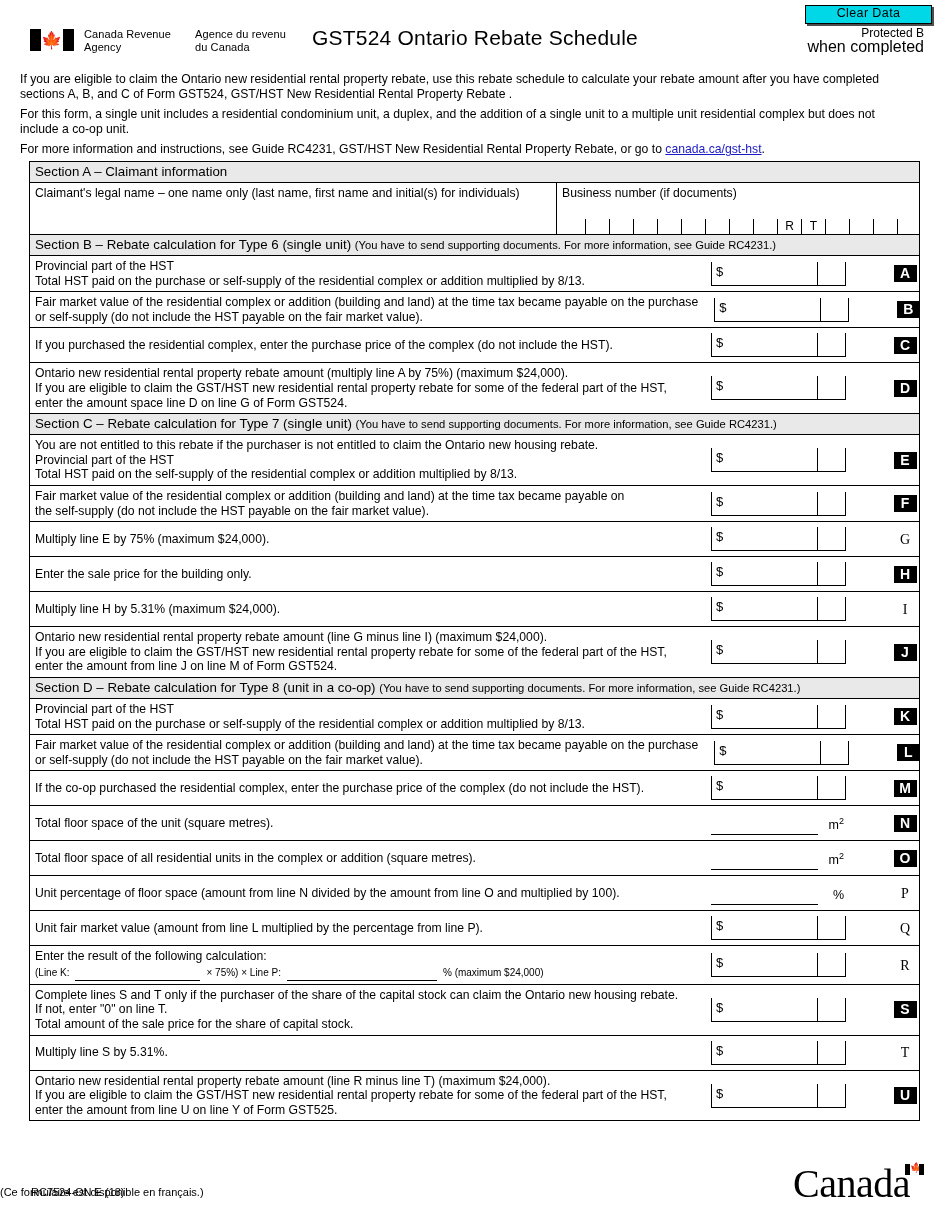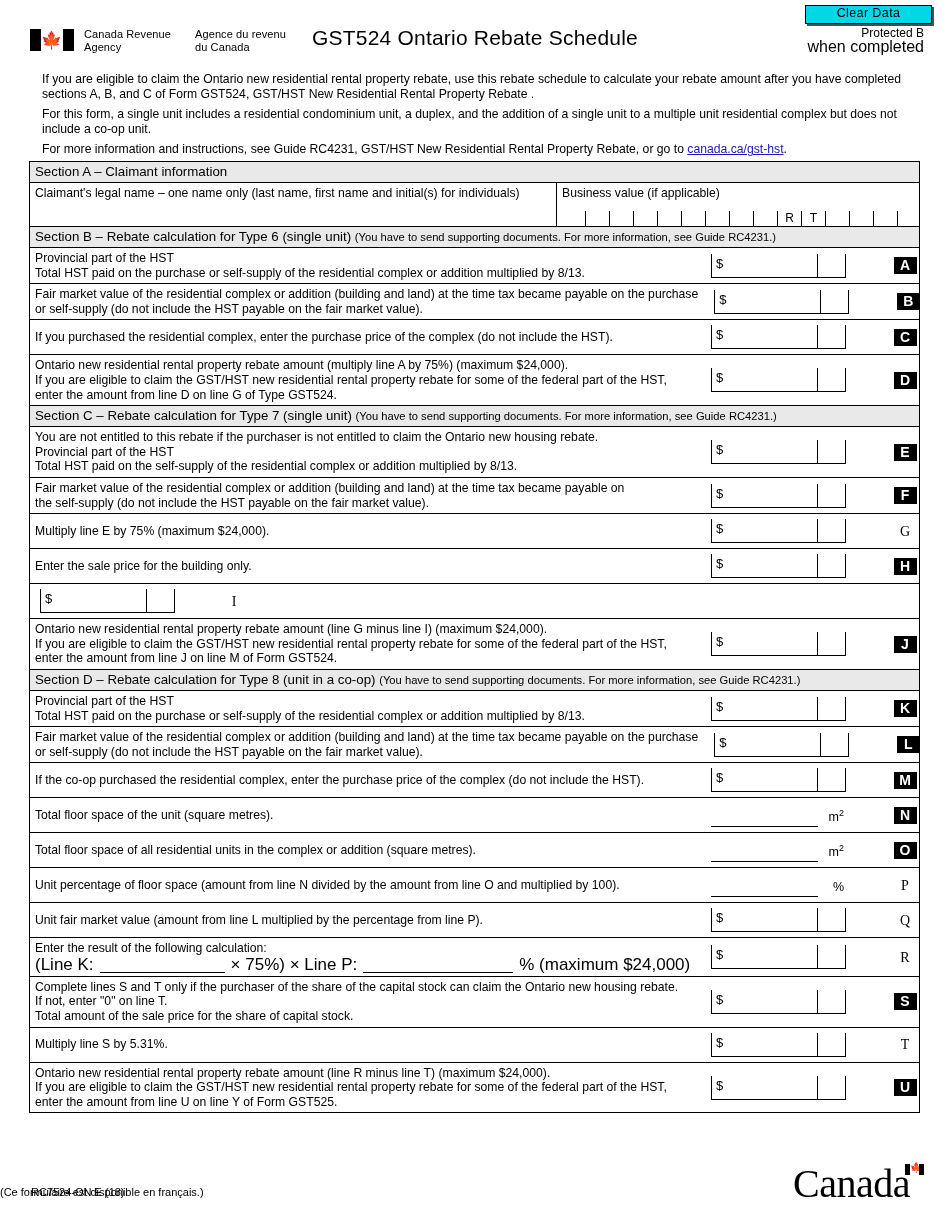--- a/index.html
+++ b/index.html
@@ -39,21 +39,21 @@
     position:absolute;left:0;top:0;width:950px;text-align:center;
     font-size:21px;letter-spacing:.2px;color:#000;
   }
   .protected{
     position:absolute;right:26px;top:0;text-align:right;line-height:14px;
   }
   .protected .p1{font-size:12px;}
   .protected .p2{font-size:16px;}
 
   
-  .intro{position:absolute;top:72px;left:42px;width:893px;font-size:12.2px;line-height:14.6px;}
+  .intro{position:absolute;top:72px;left:20px;width:893px;font-size:12.2px;line-height:14.6px;}
   .intro p{margin:0 0 6px 0;}
   .intro a{color:#1a19c4;text-decoration:underline;}
 
   
   .form{position:absolute;left:29px;top:161px;width:891px;border:1.4px solid #000;box-sizing:border-box;}
   .sec-head{
     background:#e9e9e9;border-bottom:1.4px solid #000;
     padding:2px 4px 2px 5px;font-size:13.3px;line-height:16px;white-space:nowrap;
   }
   .sec-head .sm{font-size:11.2px;margin-top:38px;}
@@ -91,31 +91,31 @@
     flex:0 0 28px;display:flex;align-items:center;justify-content:center;
   }
   .tag span{
     display:inline-block;font-size:14px;line-height:17px;min-width:17px;
     text-align:center;font-family:"Liberation Serif","DejaVu Serif",serif;
   }
   .tag.inv span{background:#000;color:#fff;padding:0 3px;font-family:"Liberation Sans",sans-serif;font-weight:bold;}
   .tag.plain span{color:#000;padding:0 3px;}
 
   
-  .rowA{display:flex;border-bottom:1.4px solid #000;height:44px;box-sizing:border-box;}
+  .rowA{display:flex;border-bottom:1.4px solid #000;height:52px;box-sizing:border-box;}
   .rowA .nm{flex:1 1 auto;padding:3px 5px;font-size:12.2px;line-height:14.6px;border-right:1.4px solid #000;}
   .rowA .bn{flex:0 0 352px;padding:3px 5px 0 5px;font-size:12.2px;position:relative;}
   .comb{position:absolute;left:5px;right:2px;bottom:0;height:15px;display:flex;}
   .comb .cell{flex:0 0 24px;height:15px;border-right:1.4px solid #000;box-sizing:border-box;}
   .comb .cell:last-child{border-right:none;}
   .comb .lbl{flex:0 0 24px;height:15px;border-right:1.4px solid #000;box-sizing:border-box;
     font-size:12px;line-height:15px;text-align:center;}
 
   
-  .calc{display:flex;align-items:flex-end;font-size:17px;white-space:nowrap;margin-top:2px;}
+  .calc{display:flex;align-items:flex-end;font-size:10px;white-space:nowrap;margin-top:2px;}
   .calc .fill{display:inline-block;border-bottom:1.4px solid #000;height:14px;}
   .calc .f1{width:125px;margin:0 6px;}
   .calc .f2{width:150px;margin:0 6px;}
 
   
   .footer{position:absolute;left:0;top:1176px;width:950px;height:54px;}
   .fcode{position:absolute;left:31px;top:10px;font-size:11px;}
   .fcenter{position:absolute;left:0;top:10px;width:950px;text-align:left;font-size:11px;}
   .wordmark{position:absolute;right:26px;top:-14px;
     font-family:"Liberation Serif","DejaVu Serif",serif;
@@ -167,21 +167,21 @@
 
   <div class="form">
 
     <div class="sec-head">Section A – Claimant information</div>
     <div class="rowA">
       <div class="nm">
         <div>Claimant's legal name – one name only (last name, first name and initial(s) for individuals)</div>
         <div></div>
       </div>
       <div class="bn">
-        <div>Business value (if applicable)</div>
+        <div>Business number (if documents)</div>
         <div class="comb">
           <div class="cell"></div>
           <div class="cell"></div>
           <div class="cell"></div>
           <div class="cell"></div>
           <div class="cell"></div>
           <div class="cell"></div>
           <div class="cell"></div>
           <div class="cell"></div>
           <div class="cell"></div>
@@ -241,21 +241,21 @@
             </div>
           </div>
           <div class="tag inv">
             <span>C</span>
           </div>
         </div>
         <div class="row">
           <div class="label">
             <div class="ln">Ontario new residential rental property rebate amount (multiply line A by 75%) (maximum $24,000).</div>
             <div class="ln">If you are eligible to claim the GST/HST new residential rental property rebate for some of the federal part of the HST,</div>
-            <div class="ln">enter the amount from line D on line G of Type GST524.</div>
+            <div class="ln">enter the amount space line D on line G of Form GST524.</div>
           </div>
           <div class="amt-cell">
             <div class="money">
               <span class="dollar">$</span>
               <span class="cents"></span>
               <span class="inp"></span>
             </div>
           </div>
           <div class="tag inv">
             <span>D</span>
@@ -322,20 +322,23 @@
               <span class="dollar">$</span>
               <span class="cents"></span>
               <span class="inp"></span>
             </div>
           </div>
           <div class="tag inv">
             <span>H</span>
           </div>
         </div>
         <div class="row">
+          <div class="label">
+            <div class="ln">Multiply line H by 5.31% (maximum $24,000).</div>
+          </div>
           <div class="amt-cell">
             <div class="money">
               <span class="dollar">$</span>
               <span class="cents"></span>
               <span class="inp"></span>
             </div>
           </div>
           <div class="tag plain">
             <span>I</span>
           </div>

